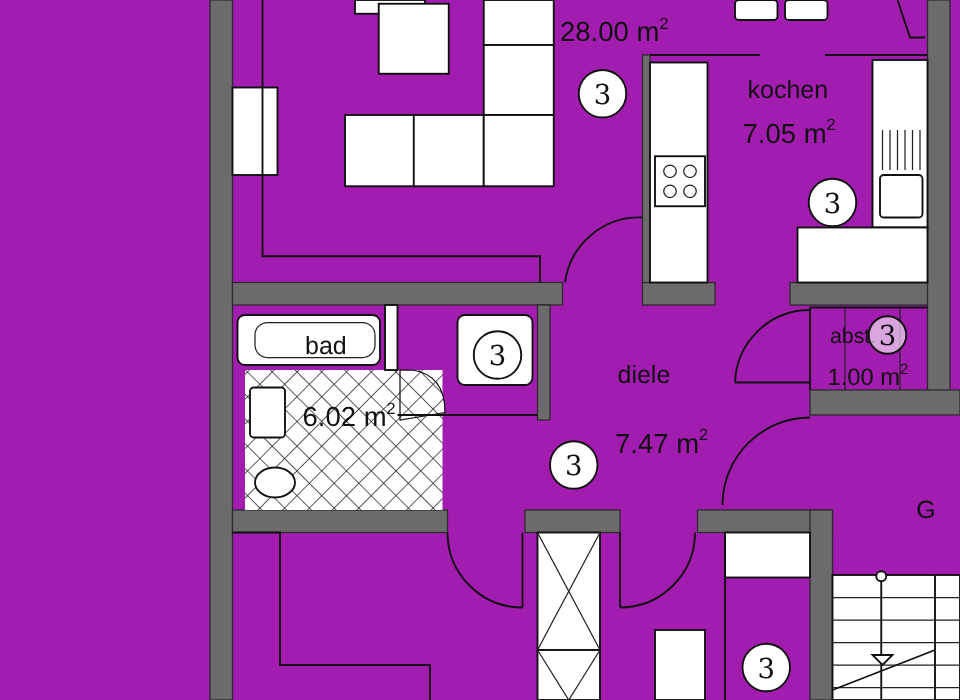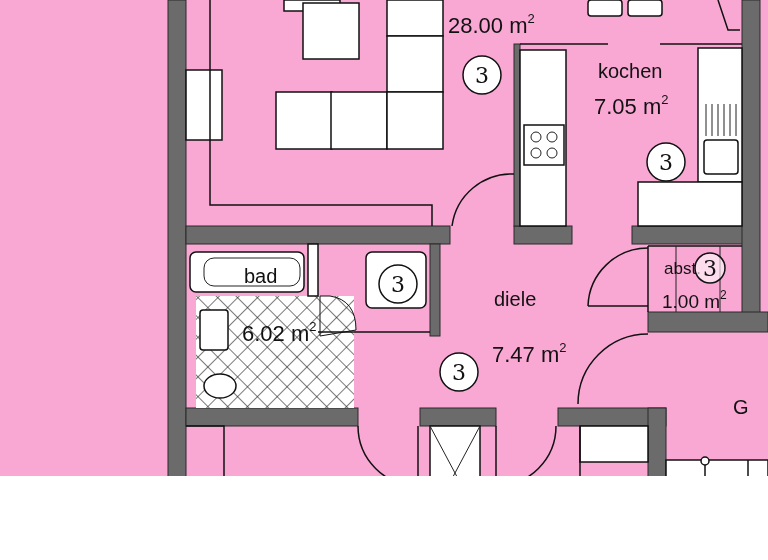--- a/index.html
+++ b/index.html
@@ -1,16 +1,16 @@
 <!DOCTYPE html>
 <html><head>
 <meta charset="utf-8">
 <style>
   html, body { margin: 0; padding: 0; background: #ffffff; }
-  #plan { position: relative; width: 768px; height: 476px; overflow: hidden; background: #f9a8d4; }
+  #plan { position: relative; width: 768px; height: 560px; overflow: hidden; background: #a21caf; }
   svg { position: absolute; left: 0; top: 0; }
   .wall { fill: #6b6b6b; stroke: #2a2a2a; stroke-width: 1; }
   .line { fill: none; stroke: #111; stroke-width: 1.5; }
   .thin { fill: none; stroke: #222; stroke-width: 1; }
   .furn { fill: #fff; stroke: #111; stroke-width: 1.5; }
   .label { font-family: "Liberation Sans", sans-serif; fill: #111; font-stretch: condensed; }
   .room-name { font-size: 20px; }
   .room-area { font-size: 22px; }
   .badge-circle { fill: #fff; stroke: #111; stroke-width: 1.5; }
   .badge-text { font-family: "DejaVu Serif", serif; font-size: 22px; fill: #111; text-anchor: middle; }

